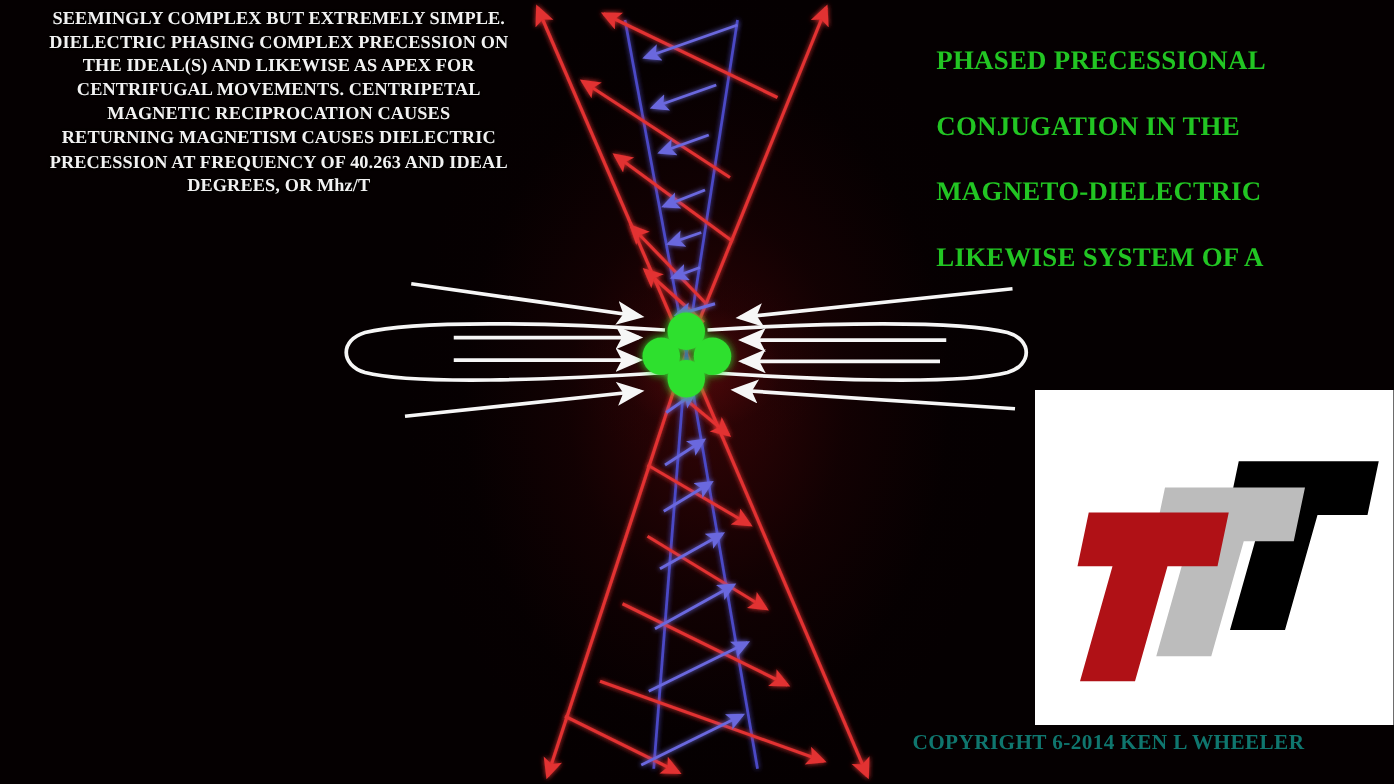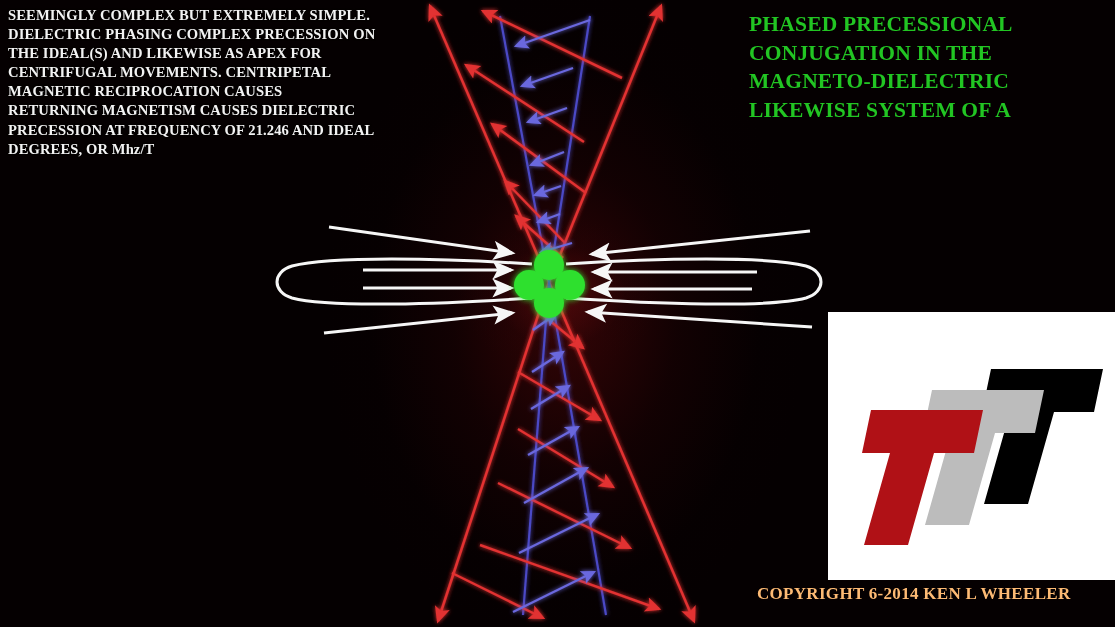--- a/index.html
+++ b/index.html
@@ -25,34 +25,35 @@
 
   
   .leftblock{
     position:absolute;left:8px;top:6px;width:430px;
     color:#f2f2f2;
     font-weight:bold;
     font-size:14.6px;
     line-height:19.1px;
     letter-spacing:.1px;
     text-shadow:0 0 2px rgba(0,0,0,.9);
+    text-align:center;
   }
   .leftblock div{white-space:nowrap;}
   .title{
     position:absolute;left:749px;top:10px;width:360px;
     color:#22c523;
     font-weight:bold;
     font-size:21.5px;
     line-height:28.7px;
     letter-spacing:.2px;
   }
-  .title div{white-space:nowrap;}
+  .title div{white-space:nowrap;margin-top:24px;}
   .copyright{
-    position:absolute;left:757px;top:584px;
-    color:#fdba74;
+    position:absolute;left:730px;top:584px;
+    color:#0f766e;
     font-weight:bold;
     font-size:17px;
     letter-spacing:.3px;
     white-space:nowrap;
   }
 
   
   .logo{
     position:absolute;left:828px;top:312px;width:287px;height:268px;
     background:#ffffff;
@@ -179,21 +180,21 @@
     </g>
   </svg>
 
   <div class="leftblock">
     <div>SEEMINGLY COMPLEX BUT EXTREMELY SIMPLE.</div>
     <div>DIELECTRIC PHASING COMPLEX PRECESSION ON</div>
     <div>THE IDEAL(S) AND LIKEWISE AS APEX FOR</div>
     <div>CENTRIFUGAL MOVEMENTS. CENTRIPETAL</div>
     <div>MAGNETIC RECIPROCATION CAUSES</div>
     <div>RETURNING MAGNETISM CAUSES DIELECTRIC</div>
-    <div>PRECESSION AT FREQUENCY OF 21.246 AND IDEAL</div>
+    <div>PRECESSION AT FREQUENCY OF 40.263 AND IDEAL</div>
     <div>DEGREES, OR Mhz/T</div>
   </div>
 
   <div class="title">
     <div>PHASED PRECESSIONAL</div>
     <div>CONJUGATION IN THE</div>
     <div>MAGNETO-DIELECTRIC</div>
     <div>LIKEWISE SYSTEM OF A</div>
   </div>
 

